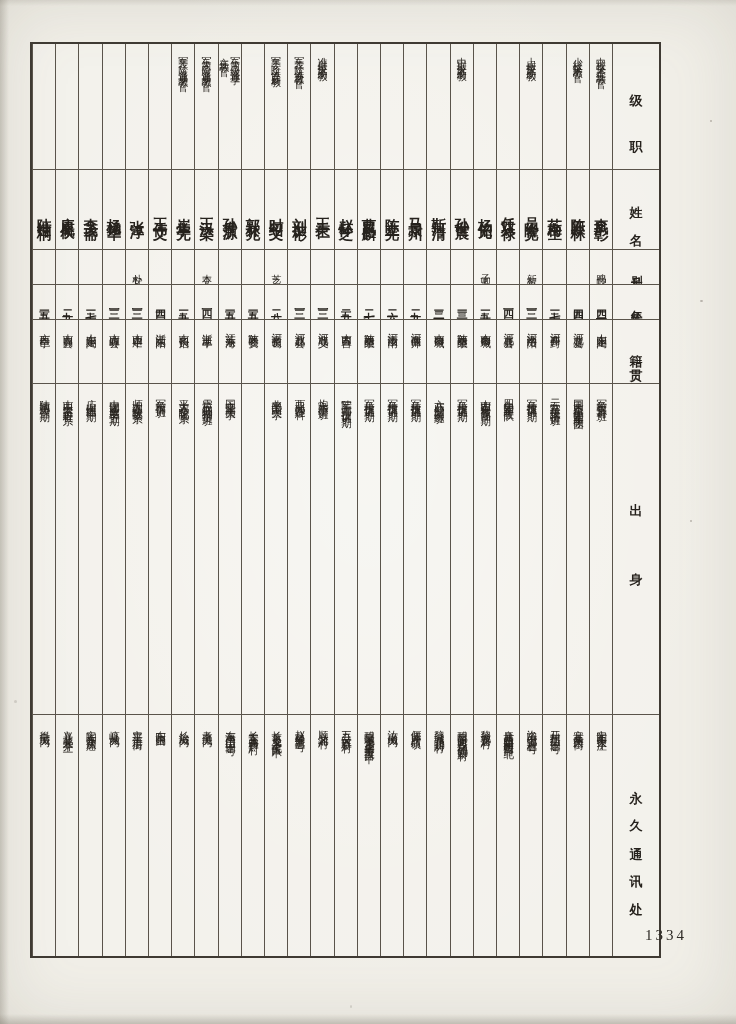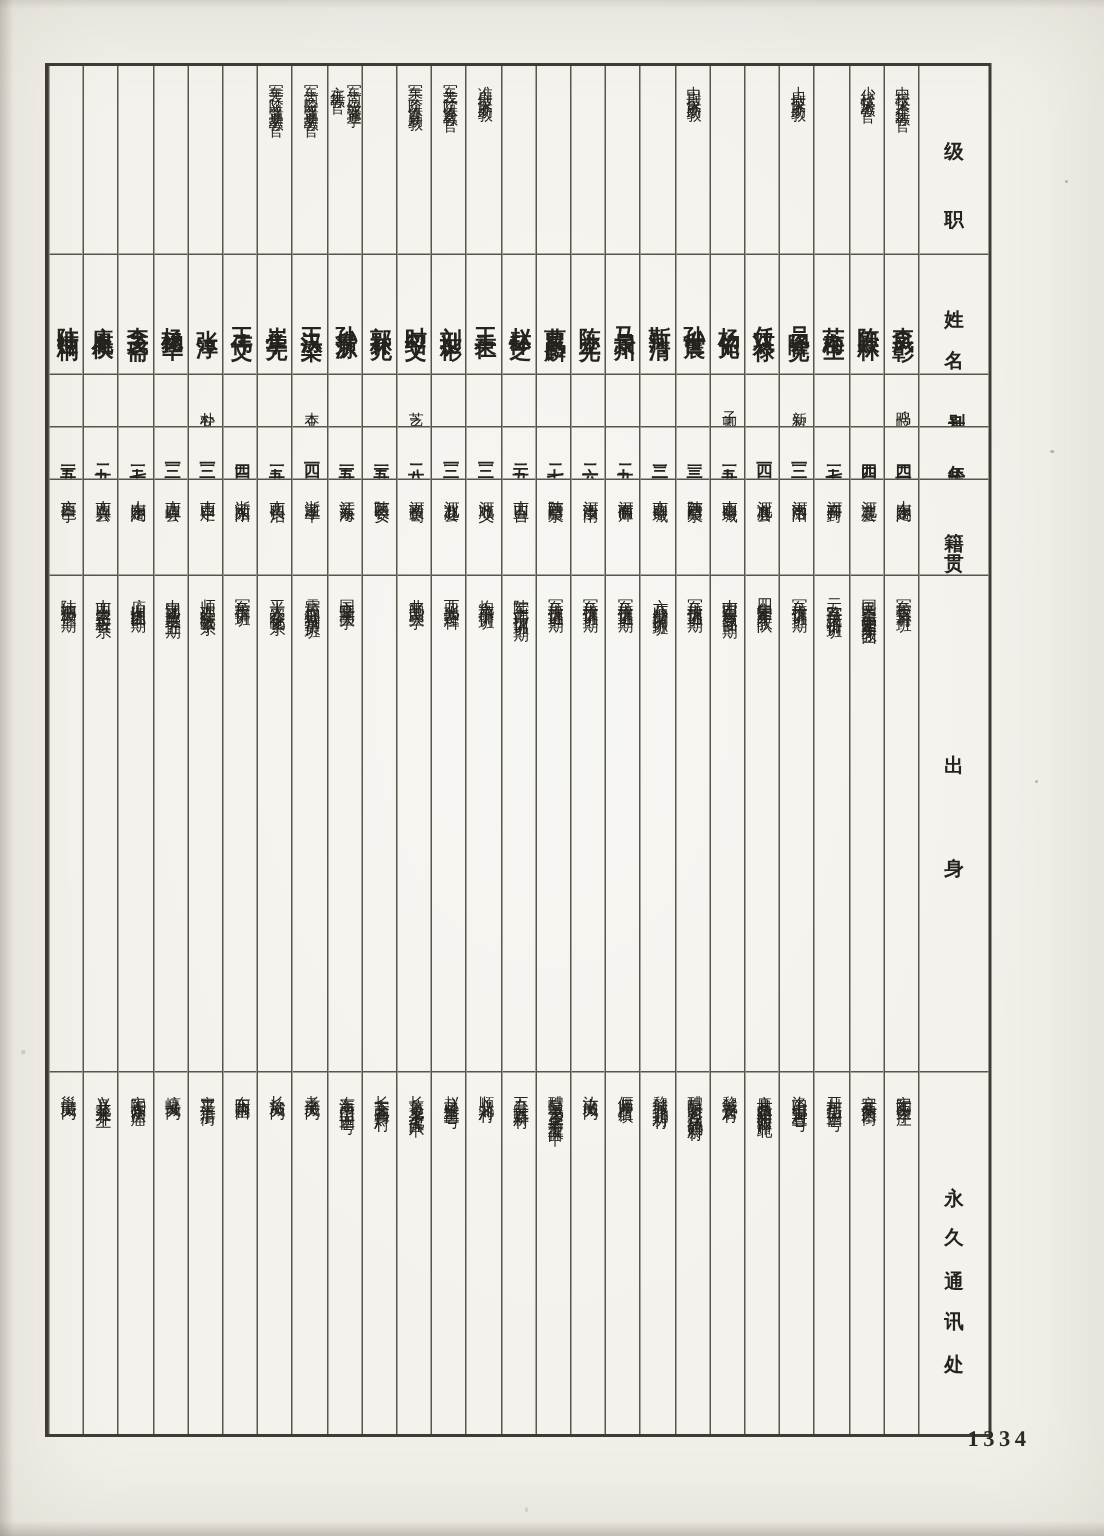--- a/index.html
+++ b/index.html
@@ -79,22 +79,22 @@
   .h-name  .vtext { letter-spacing:27px; margin-bottom:-27px; }
   .h-alias .vtext { font-size:11.5px; letter-spacing:2px; margin-bottom:-2px; }
   .h-age   .vtext { font-size:11.5px; letter-spacing:2px; margin-bottom:-2px; }
   .h-native.h-cell .vtext { letter-spacing:14px; margin-bottom:-14px; }
   .h-origin.h-cell { padding-bottom:44px; }
   .h-origin .vtext { letter-spacing:69px; margin-bottom:-69px; }
   .h-addr  .vtext  { letter-spacing:28px; margin-bottom:-28px; }
 
   
   .page-number {
-    position:absolute; left:645px; top:952px;
-    font-size:15px; letter-spacing:3px; color:#2d2a25;font-weight:bold;
+    position:absolute; left:645px; top:927px;
+    font-size:15px; letter-spacing:3px; color:#2d2a25;
   }
 
   
   .speckle { position:absolute; border-radius:50%; background:rgba(80,74,64,.35); }
   .sp1 { width:3px; height:2px; left:700px; top:300px; }
   .sp2 { width:2px; height:2px; left:690px; top:520px; }
   .sp3 { width:3px; height:3px; left:14px;  top:700px; opacity:.5; }
   .sp4 { width:2px; height:2px; left:710px; top:120px; }
   .sp5 { width:2px; height:3px; left:350px; top:1005px; opacity:.5; }
 </style>

